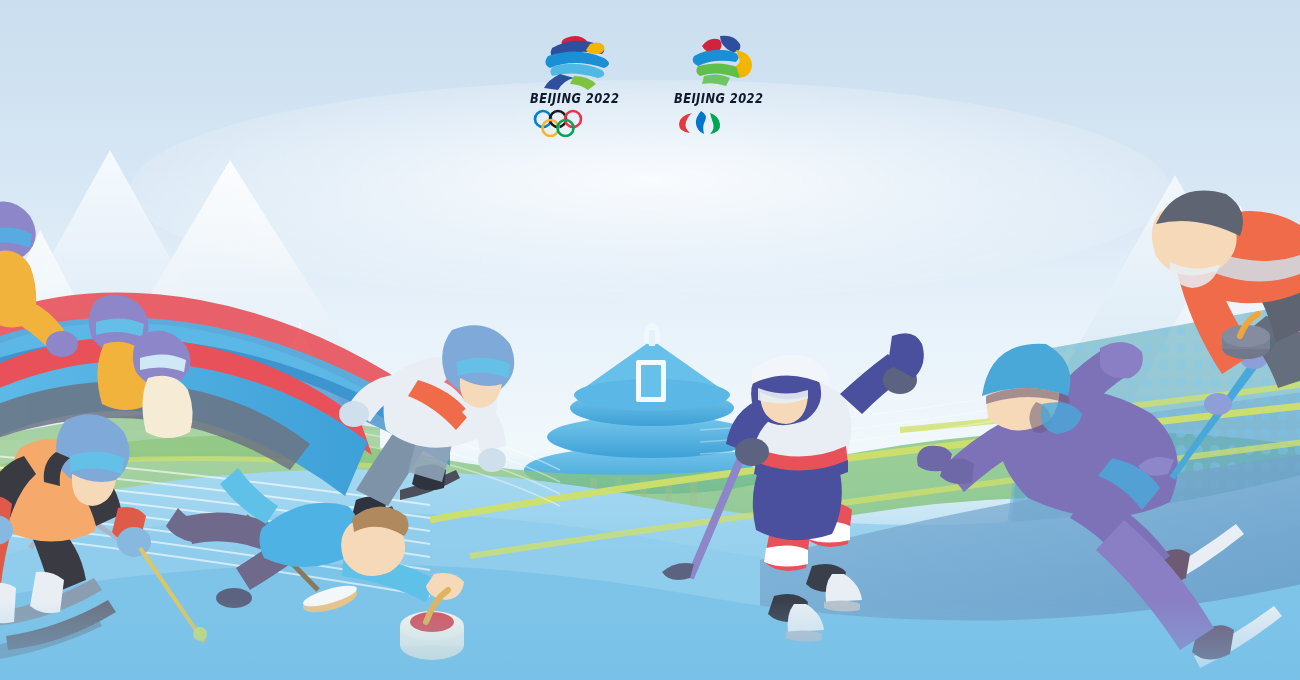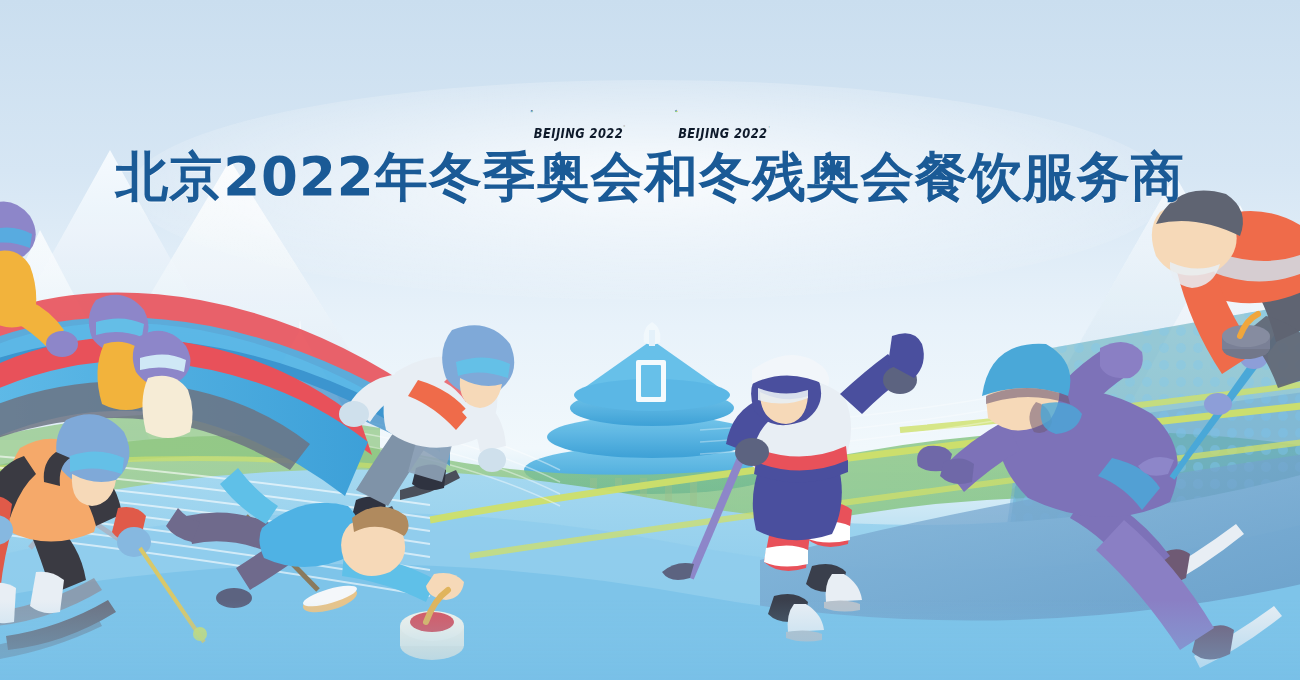--- a/index.html
+++ b/index.html
@@ -14,21 +14,21 @@
   }
   .layer{position:absolute;top:0;left:0;width:1300px;height:680px;}
   svg.layer{display:block;}
 
   
   .logo-row{
     position:absolute;left:0;top:32px;width:1300px;
     display:flex;justify-content:center;align-items:flex-start;gap:48px;
     z-index:40;
   }
-  .logo{width:96px;height:108px;position:relative;display:flex;flex-direction:row;align-items:flex-end;}
+  .logo{width:96px;height:108px;position:relative;display:flex;flex-direction:column;align-items:flex-start;}
   .logo .mark{width:92px;height:58px;}
   .logo .wordmark{
     font-family:"DejaVu Sans",sans-serif;
     font-weight:bold;font-style:italic;
     font-size:11.5px;letter-spacing:0.4px;color:#0e1a2b;
     margin-top:1px;white-space:nowrap;
     transform:scaleY(1.15);
   }
   .logo .rings{width:70px;height:28px;margin-top:4px;}
   .logo .agitos{width:54px;height:26px;margin-top:5px;}
@@ -480,15 +480,14 @@
       </svg>
       <div class="wordmark">BEIJING 2022</div>
       <svg class="agitos" viewBox="0 0 54 26" xmlns="http://www.w3.org/2000/svg">
         <path d="M18 3 q-13 3 -13 11 q0 8 11 9 q-6 -5 -4 -11 q2 -6 6 -9z" fill="#e03a3e"></path>
         <path d="M27 1 q-6 7 -5 13 q1 7 8 10 q-2 -8 1 -13 q3 -6 -4 -10z" fill="#0075c9"></path>
         <path d="M36 3 q9 3 10 11 q1 8 -10 10 q5 -5 3 -11 q-2 -6 -3 -10z" fill="#00a650"></path>
       </svg>
     </div>
   </div>
 
-  <div class="title">北京2022年冬季奥会和冬残奥会餐饮服务商</div>
 
 </div>
 
 </body></html>

